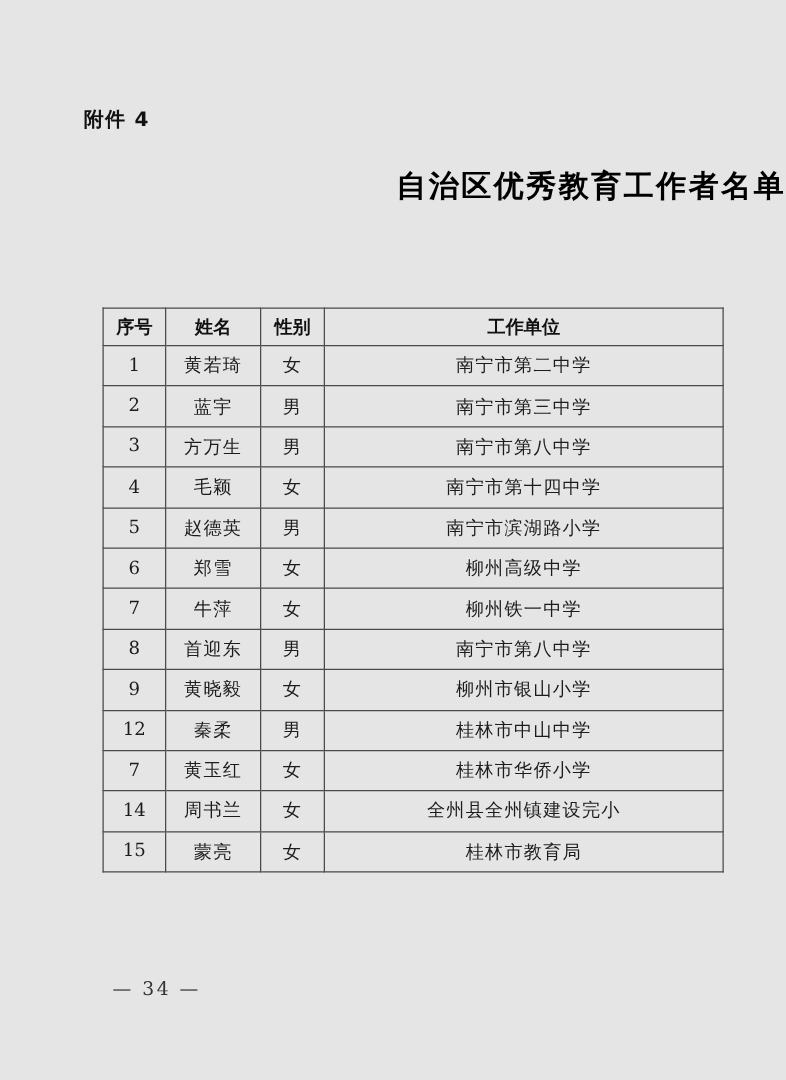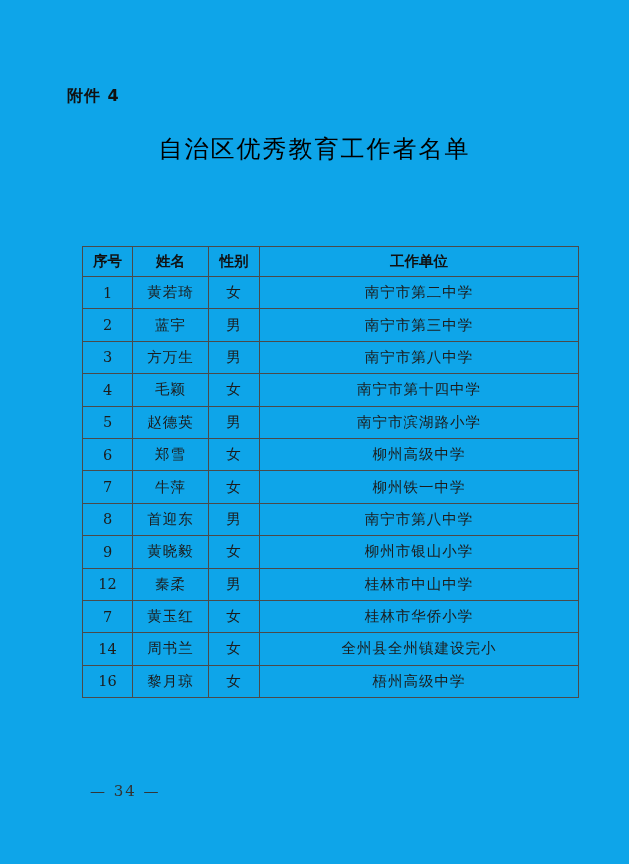--- a/index.html
+++ b/index.html
@@ -8,40 +8,40 @@
     width: 629px;
     height: 864px;
     position: relative;
     font-family: "DejaVu Serif", "Liberation Serif", serif;
     color: #1c1c1c;
     overflow: hidden;
   }
   .page {
     position: absolute;
     inset: 0;
-    background: #0ea5e9;
+    background: #e5e5e5;
   }
   .attachment-label {
     position: absolute;
     left: 67px;
     top: 86px;
     font-family: "DejaVu Sans", "Liberation Sans", sans-serif;
     font-size: 16px;
     font-weight: 600;
     letter-spacing: 1px;
     color: #111;
   }
   .doc-title {
     position: absolute;
     left: 0;
     right: 0;
     top: 133px;
-    text-align: center;
+    text-align: right;
     font-size: 24px;
-    font-weight: normal;
+    font-weight: bold;
     letter-spacing: 2px;
     color: #000;
     font-family: "DejaVu Serif", "Liberation Serif", serif;
   }
   table.awardees {
     position: absolute;
     left: 82px;
     top: 198px;
     width: 496px;
     border-collapse: collapse;
@@ -169,23 +169,23 @@
           <td class="c-gender">女</td>
           <td class="c-unit">桂林市华侨小学</td>
         </tr>
         <tr>
           <td class="c-index">14</td>
           <td class="c-name">周书兰</td>
           <td class="c-gender">女</td>
           <td class="c-unit">全州县全州镇建设完小</td>
         </tr>
         <tr>
-          <td class="c-index">16</td>
-          <td class="c-name">黎月琼</td>
+          <td class="c-index">15</td>
+          <td class="c-name">蒙亮</td>
           <td class="c-gender">女</td>
-          <td class="c-unit">梧州高级中学</td>
+          <td class="c-unit">桂林市教育局</td>
         </tr>
       </tbody>
   </table>
 
   <div class="page-footer">— 34 —</div>
 
 </div>
 
 </body></html>

